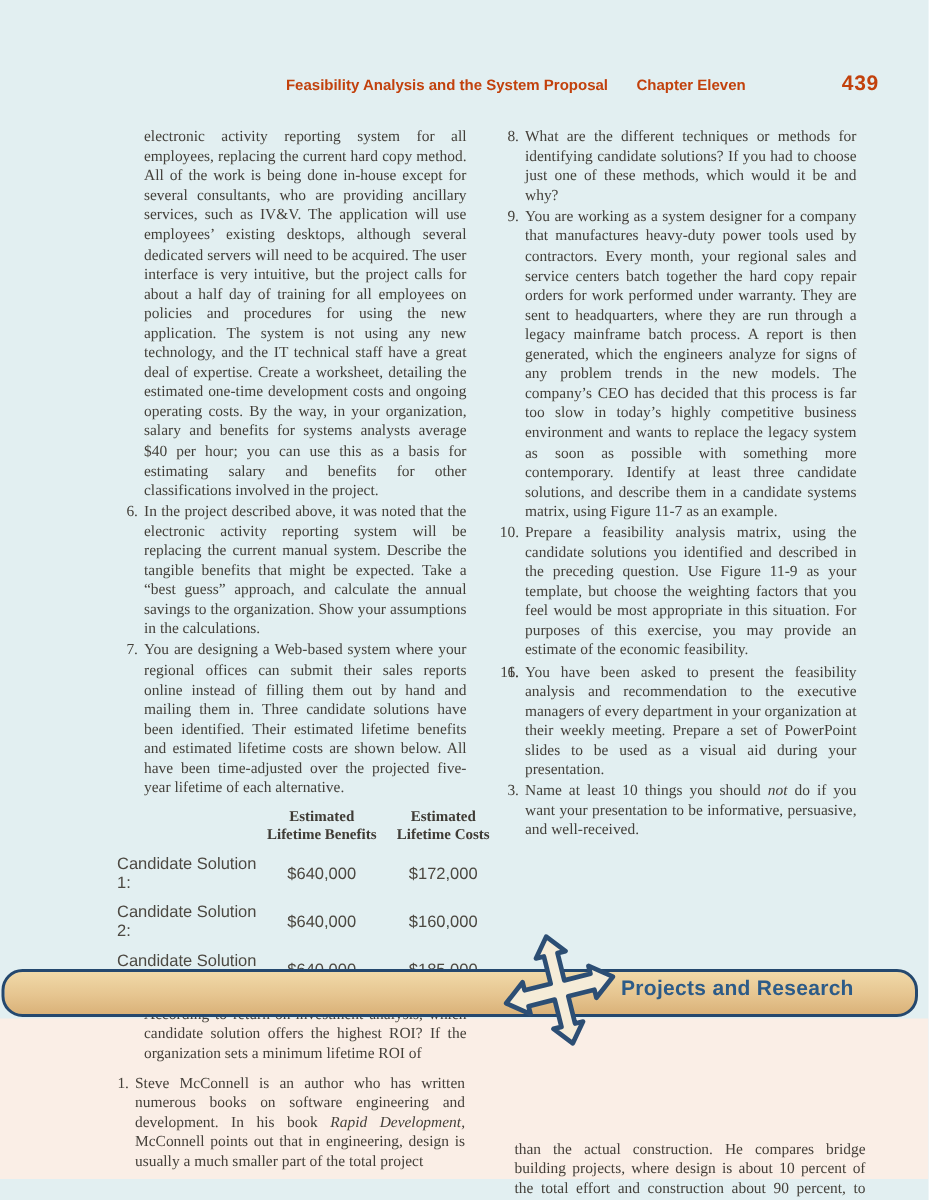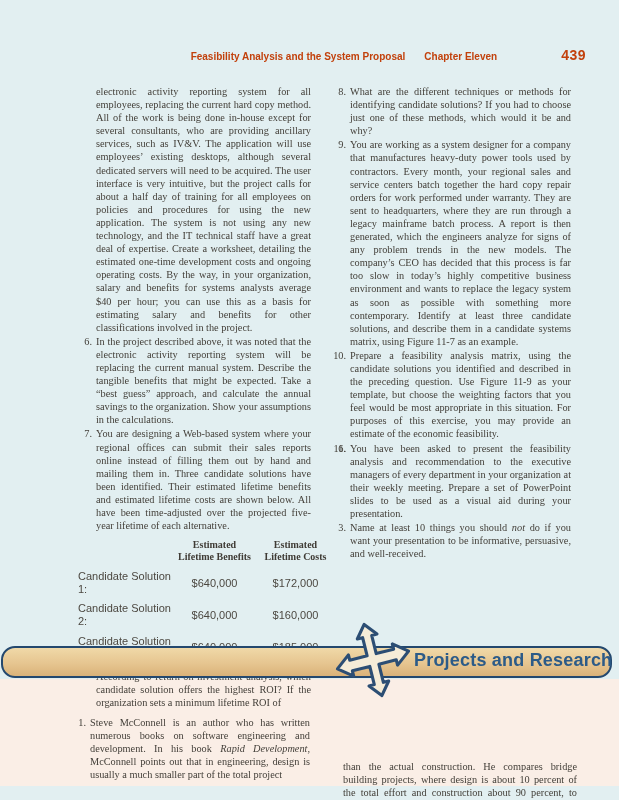--- a/index.html
+++ b/index.html
@@ -55,21 +55,21 @@
   .etable td.val { text-align:center; width:81px; }
   
   .banner-band {
     position:absolute; left:1px; top:646px; width:607px; height:28px;
     background:linear-gradient(180deg,#f0d9a8 0%, #e6c590 55%, #dab279 100%);
     border:2px solid #24486e; border-radius:14px;
   }
   .banner-icon { position:absolute; left:334px; top:617px; z-index:2; }
   .banner-label {
     position:absolute; left:414px; top:650px; z-index:2;
-    font-family:"Liberation Sans", sans-serif; font-size:18px; font-weight:bold;
+    font-family:"Liberation Sans", sans-serif; font-size:14px; font-weight:bold;
     letter-spacing:0.2px; color:#2c5b88;
   }
   
   .pcolumns {
     position:absolute; top:716px; left:74px;
     display:flex; gap:33px;
     font-size:10.3px; line-height:13.1px; text-align:justify;
   }
   .pcol-left { width:236px; }
   .pcol-right { width:234px; }

